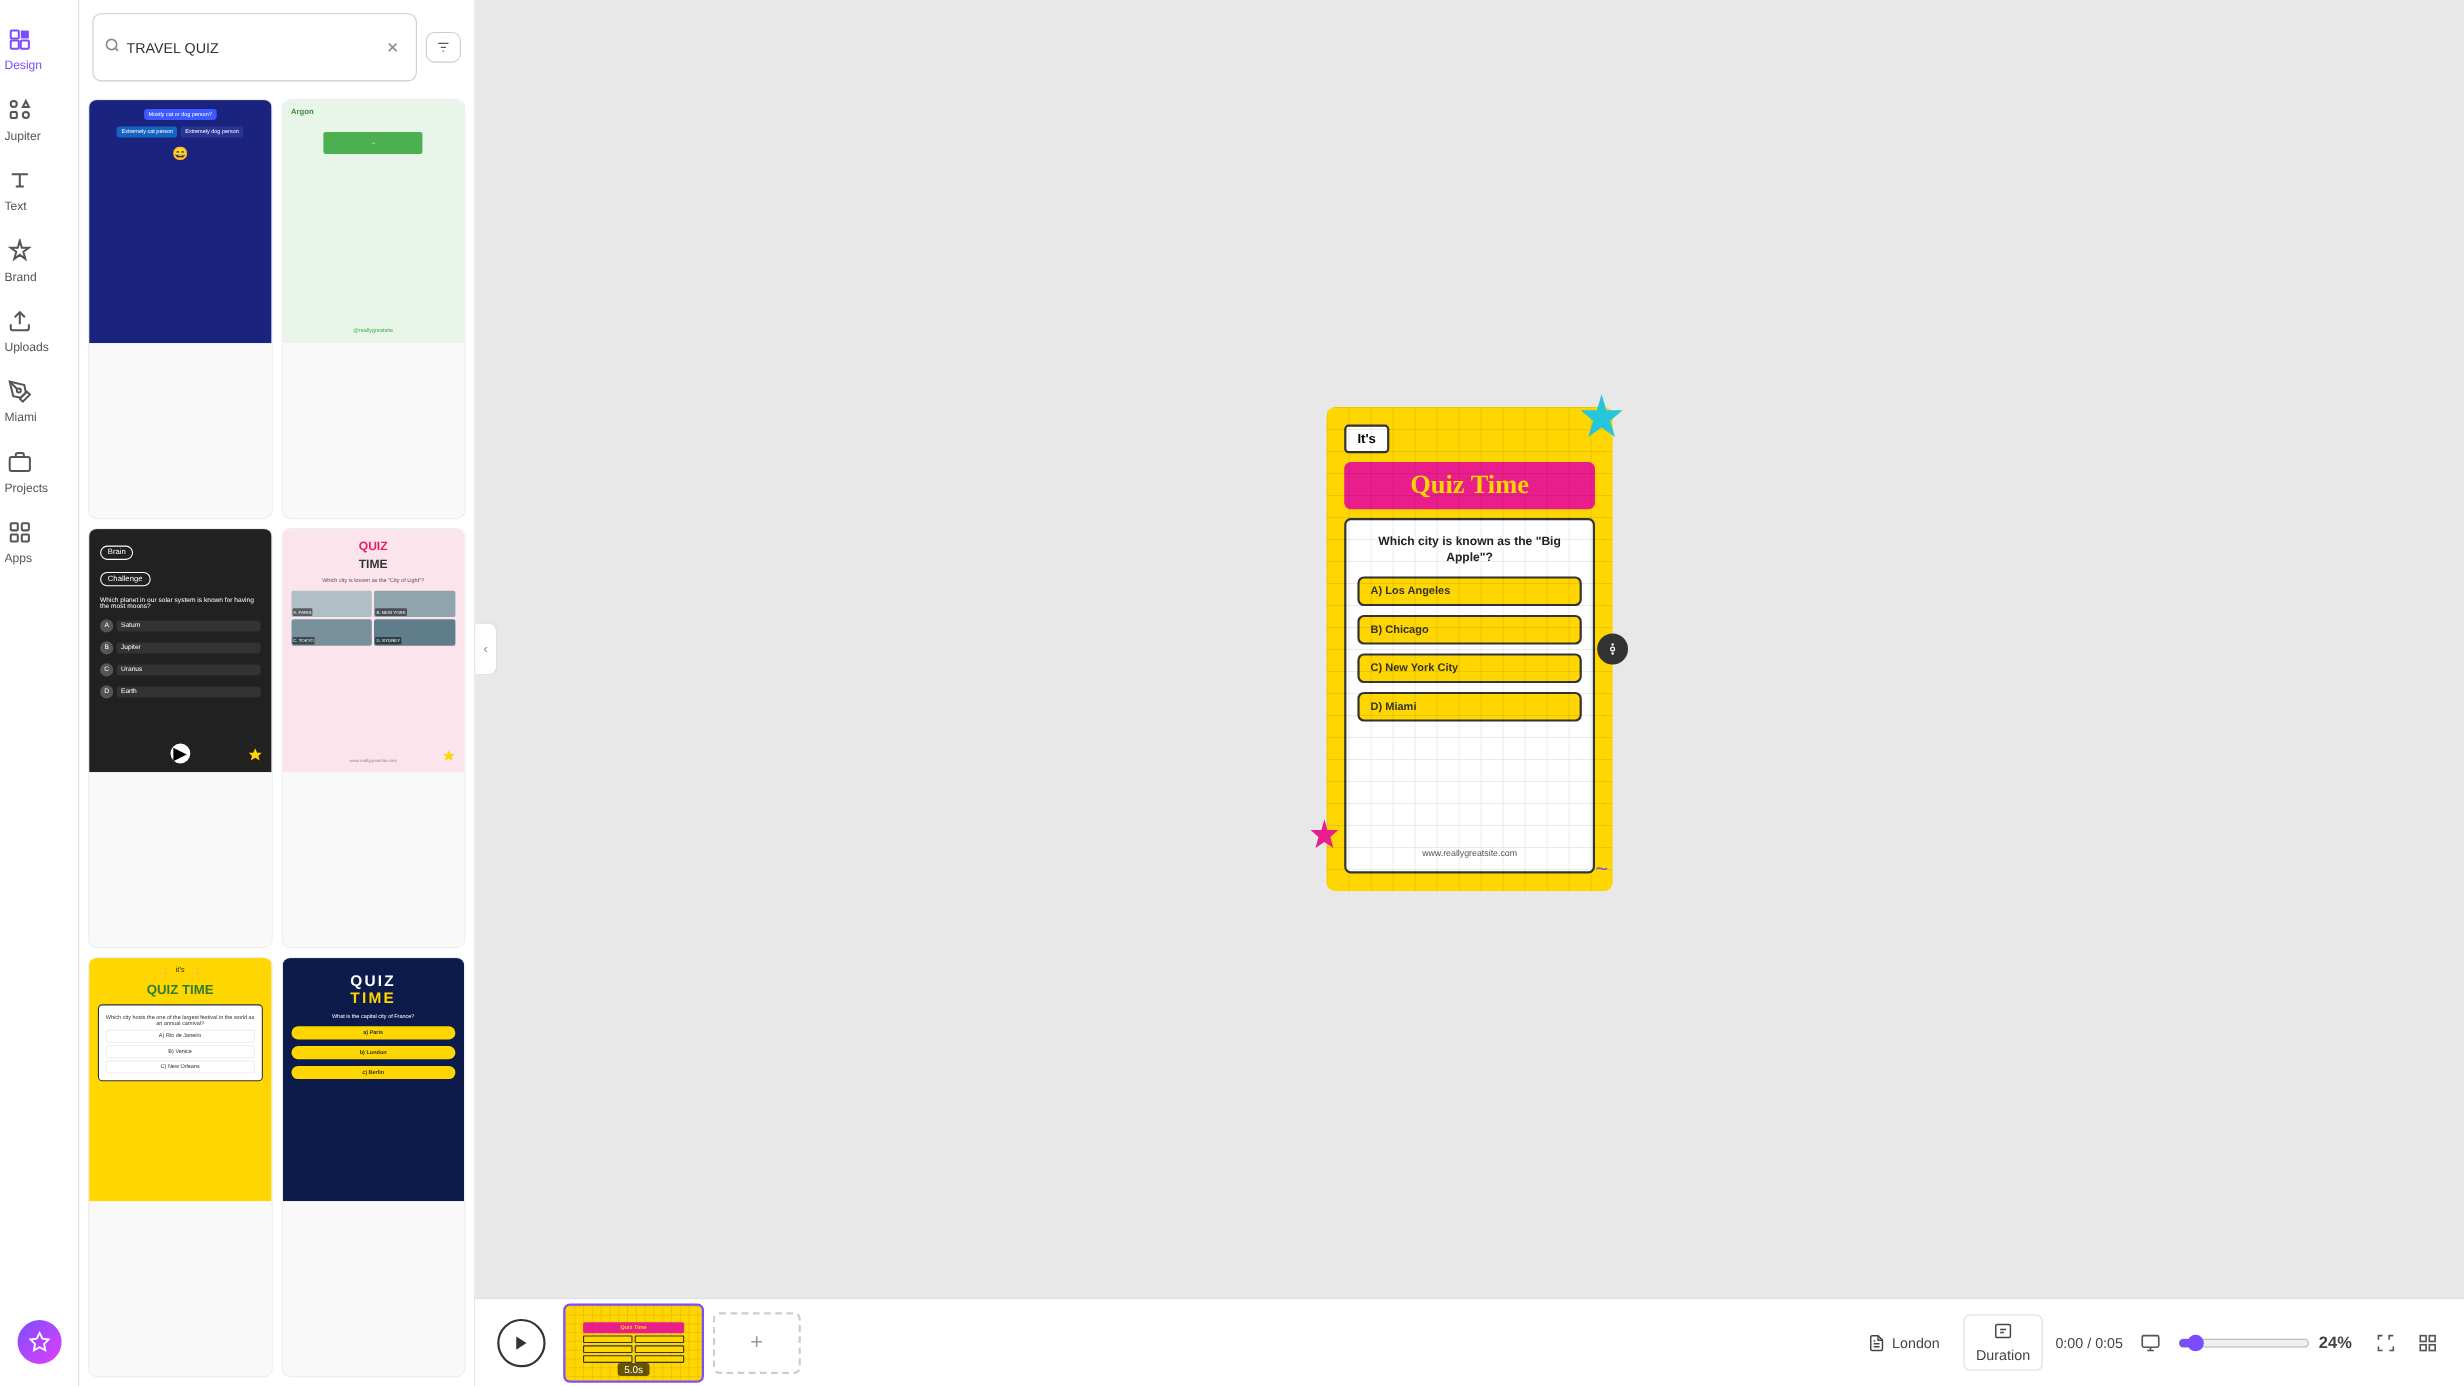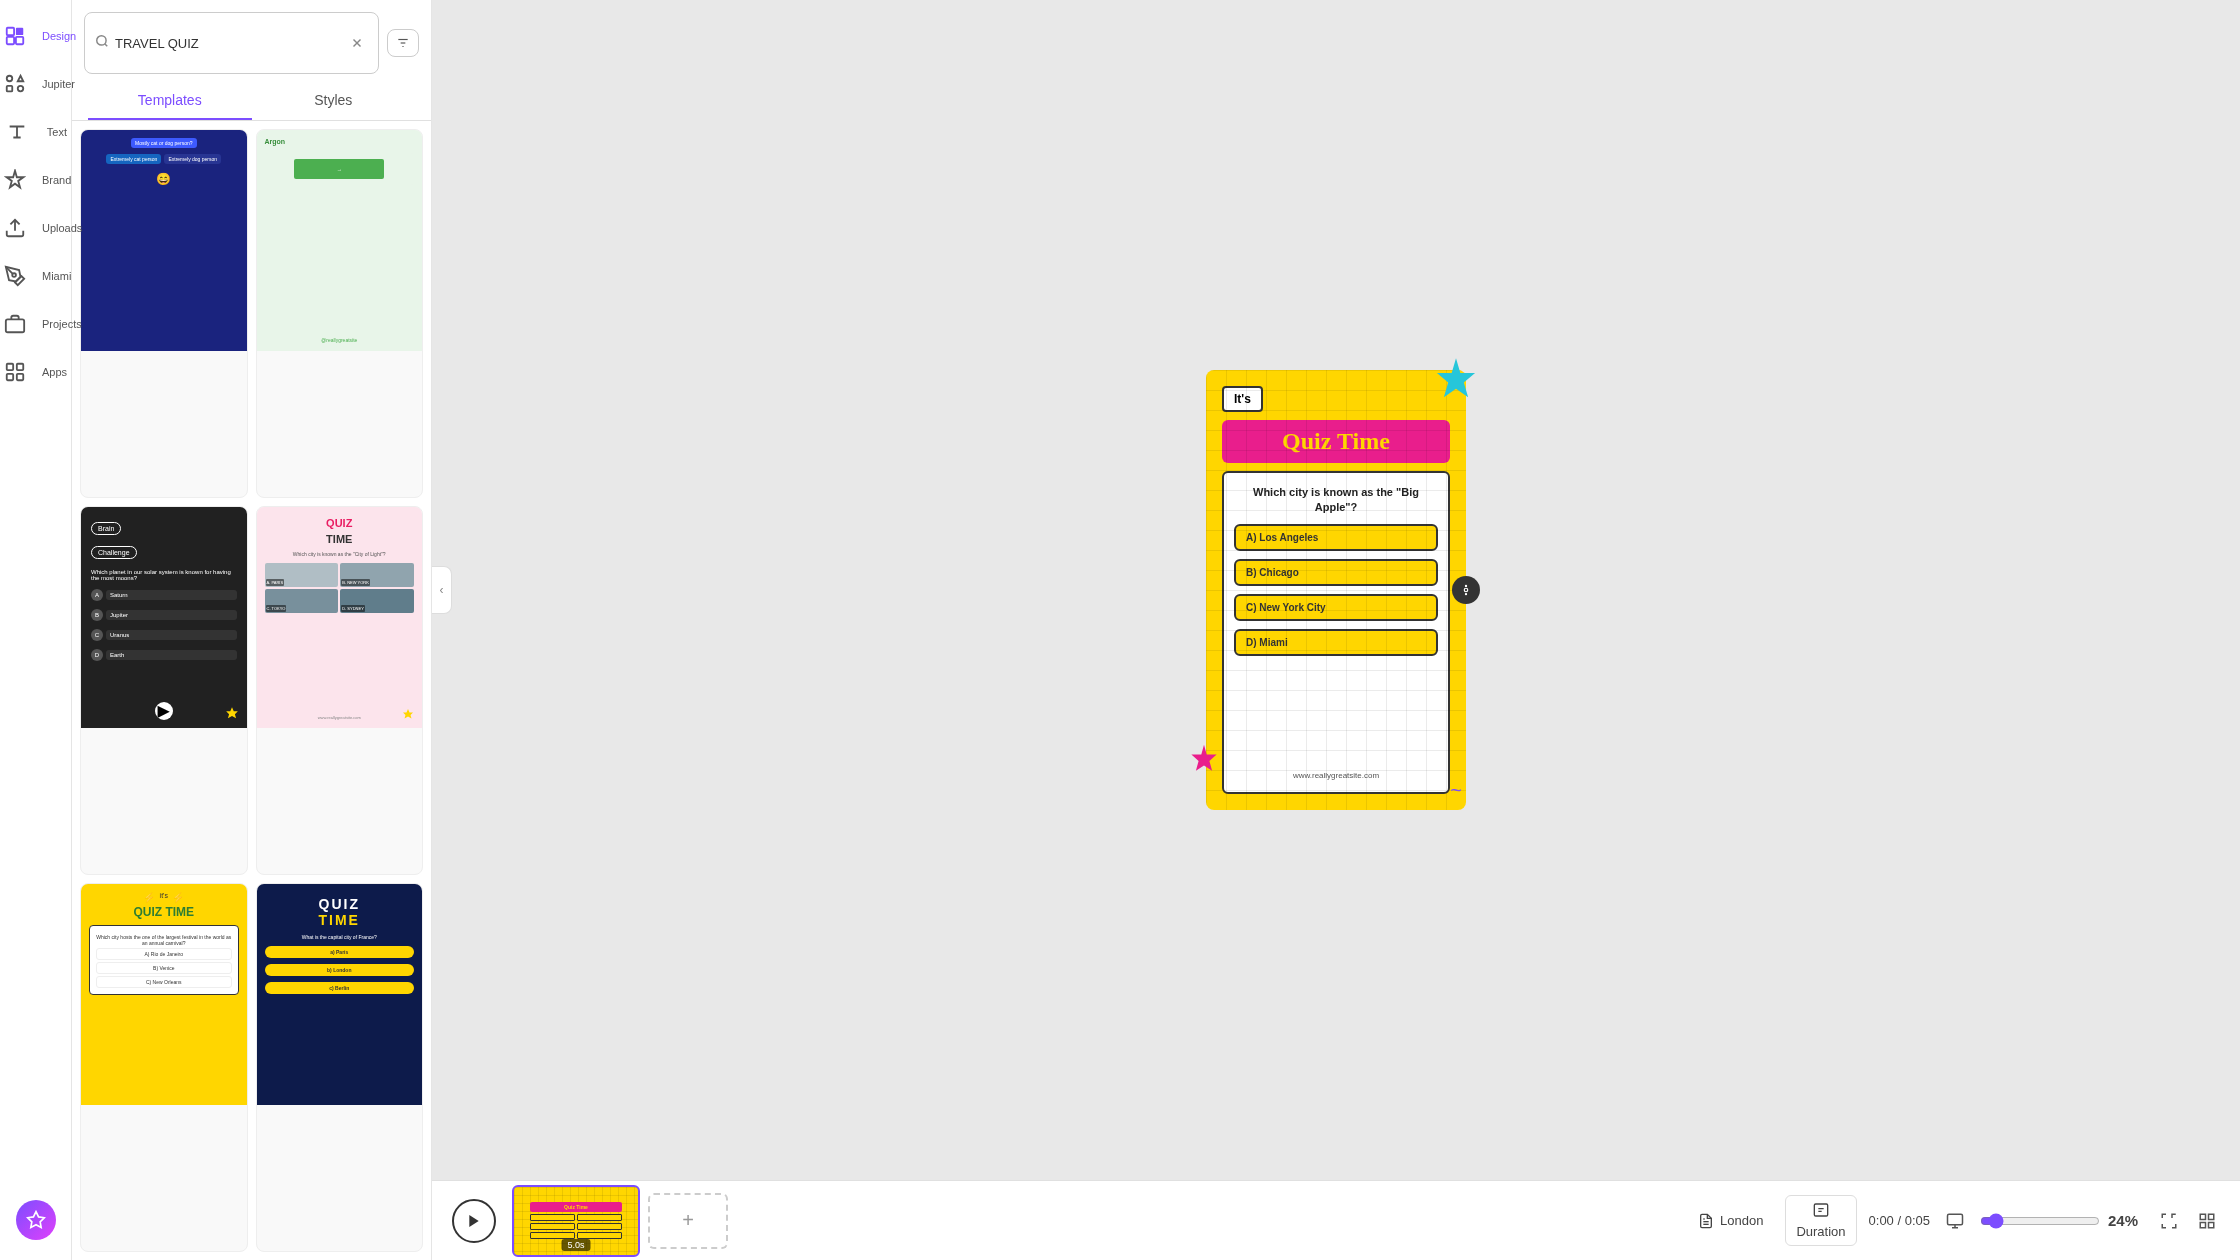--- a/index.html
+++ b/index.html
@@ -11,28 +11,27 @@
       background: #fff;
       display: flex;
       flex-direction: column;
       align-items: center;
       padding: 12px 0;
       border-right: 1px solid #e5e5e5;
       z-index: 10;
     }
     .nav-item {
       display: flex;
-      flex-direction: row;
-      align-items: center;
+      flex-direction: column;
       width: 100%;
       padding: 10px 4px;
       cursor: pointer;
       color: #555;
       font-size: 11px;
-      gap: 16px;
+      gap: 4px;
     }
     .nav-item.active { color: #7c4dff; }
     .nav-item .icon-wrap {
       width: 28px;
       height: 28px;
       display: flex;
       align-items: center;
       justify-content: center;
     }
     .nav-item svg { width: 22px; height: 22px; }
@@ -596,24 +595,20 @@
     </div>
     <button class="filter-btn">
       <svg width="14" height="14" viewBox="0 0 24 24" fill="none" stroke="#555" stroke-width="2">
         <line x1="4" y1="6" x2="20" y2="6"></line>
         <line x1="8" y1="12" x2="16" y2="12"></line>
         <line x1="11" y1="18" x2="13" y2="18"></line>
       </svg>
     </button>
   </div>
 
-  <div class="tabs-row">
-    <button class="tab-btn active">Templates</button>
-    <button class="tab-btn">Styles</button>
-  </div>
 
   <div class="templates-grid">
 
     <div class="template-card">
       <div class="template-thumb">
         <div class="t1-bg">
           <div style="display:flex;gap:3px;justify-content:center;">
             <div class="t1-btn">Mostly cat or dog person?</div>
           </div>
           <div style="display:flex;gap:3px;justify-content:center;margin-top:2px;">

